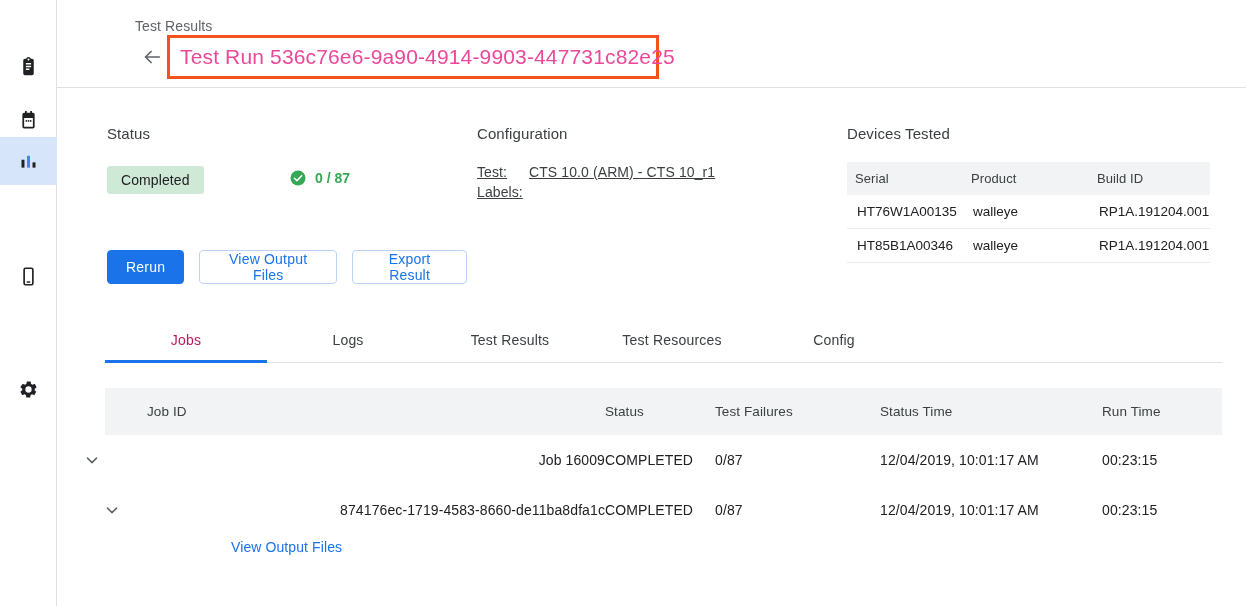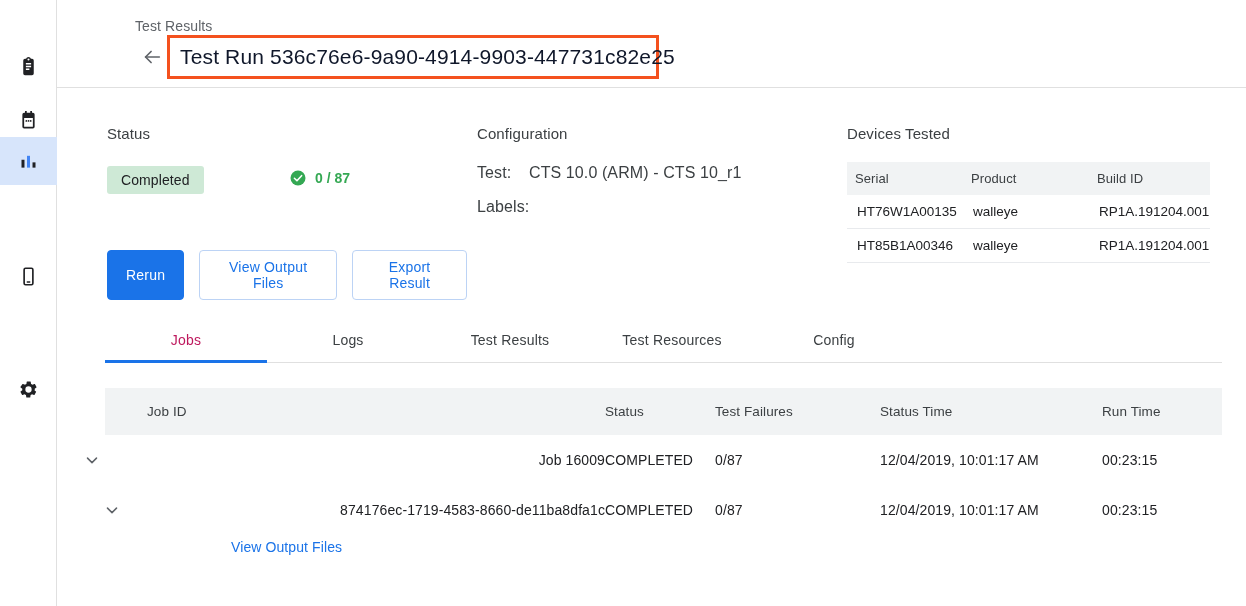--- a/index.html
+++ b/index.html
@@ -46,21 +46,21 @@
     cursor: pointer;
   }
   .page-title-wrap {
     position: absolute; left: 110px; top: 35px;
     width: 492px; height: 44px;
     border: 3px solid #f4511e;
     background: #ffffff;
     display: flex; align-items: center;
   }
   .page-title {
-    font-size: 21px; color: #0f172a; padding-left: 10px;
+    font-size: 21px; color: #ec4899; padding-left: 10px;
     letter-spacing: .15px; white-space: nowrap;
   }
 
   
   .summary { position: relative; height: 230px; }
   .col-title {
     font-size: 15px; color: #3c4043; font-weight: 400;
     letter-spacing: .1px;
   }
   .col-status { position: absolute; left: 50px; top: 37px; width: 360px; }
@@ -77,32 +77,33 @@
   }
   .pass-count {
     position: absolute; left: 182px; top: 6px;
     display: flex; align-items: center; gap: 8px;
     font-size: 14px; color: #34a853; font-weight: 700;
   }
   .check-icon { width: 18px; height: 18px; display: block; }
 
   .buttons { position: absolute; left: 0; top: 125px; display: flex; gap: 15px; }
   .btn {
-    height: 50px; border-radius: 4px; font-size: 14px;
+    height: 34px; border-radius: 4px; font-size: 14px;
     display: inline-flex; align-items: center; justify-content: center;
     padding: 0 18px; cursor: pointer; letter-spacing: .2px;
     font-family: "Liberation Sans", sans-serif;
   }
   .btn-primary { background: #1a73e8; color: #ffffff; border: 1px solid #1a73e8; }
   .btn-outline { background: #ffffff; color: #1a73e8; border: 1px solid #bcd3f5; }
 
   .cfg-grid {
-    margin-top: 22px; font-size: 16px; color: #3c4043;
-    display: grid; grid-template-columns: 52px auto; row-gap: 16px;
-    letter-spacing: .1px;
+    margin-top: 22px; font-size: 14px; color: #3c4043;
+    display: grid; grid-template-columns: 52px auto; row-gap: 4px;
+    letter-spacing: .1px;
+    text-decoration: underline;
   }
   .cfg-key { color: #3c4043; }
   .cfg-val { color: #3c4043; }
 
   
   .dev-table {
     margin-top: 20px; width: 363px; border-collapse: collapse;
     font-size: 13.5px; table-layout: fixed;
   }
   .dev-table th {

